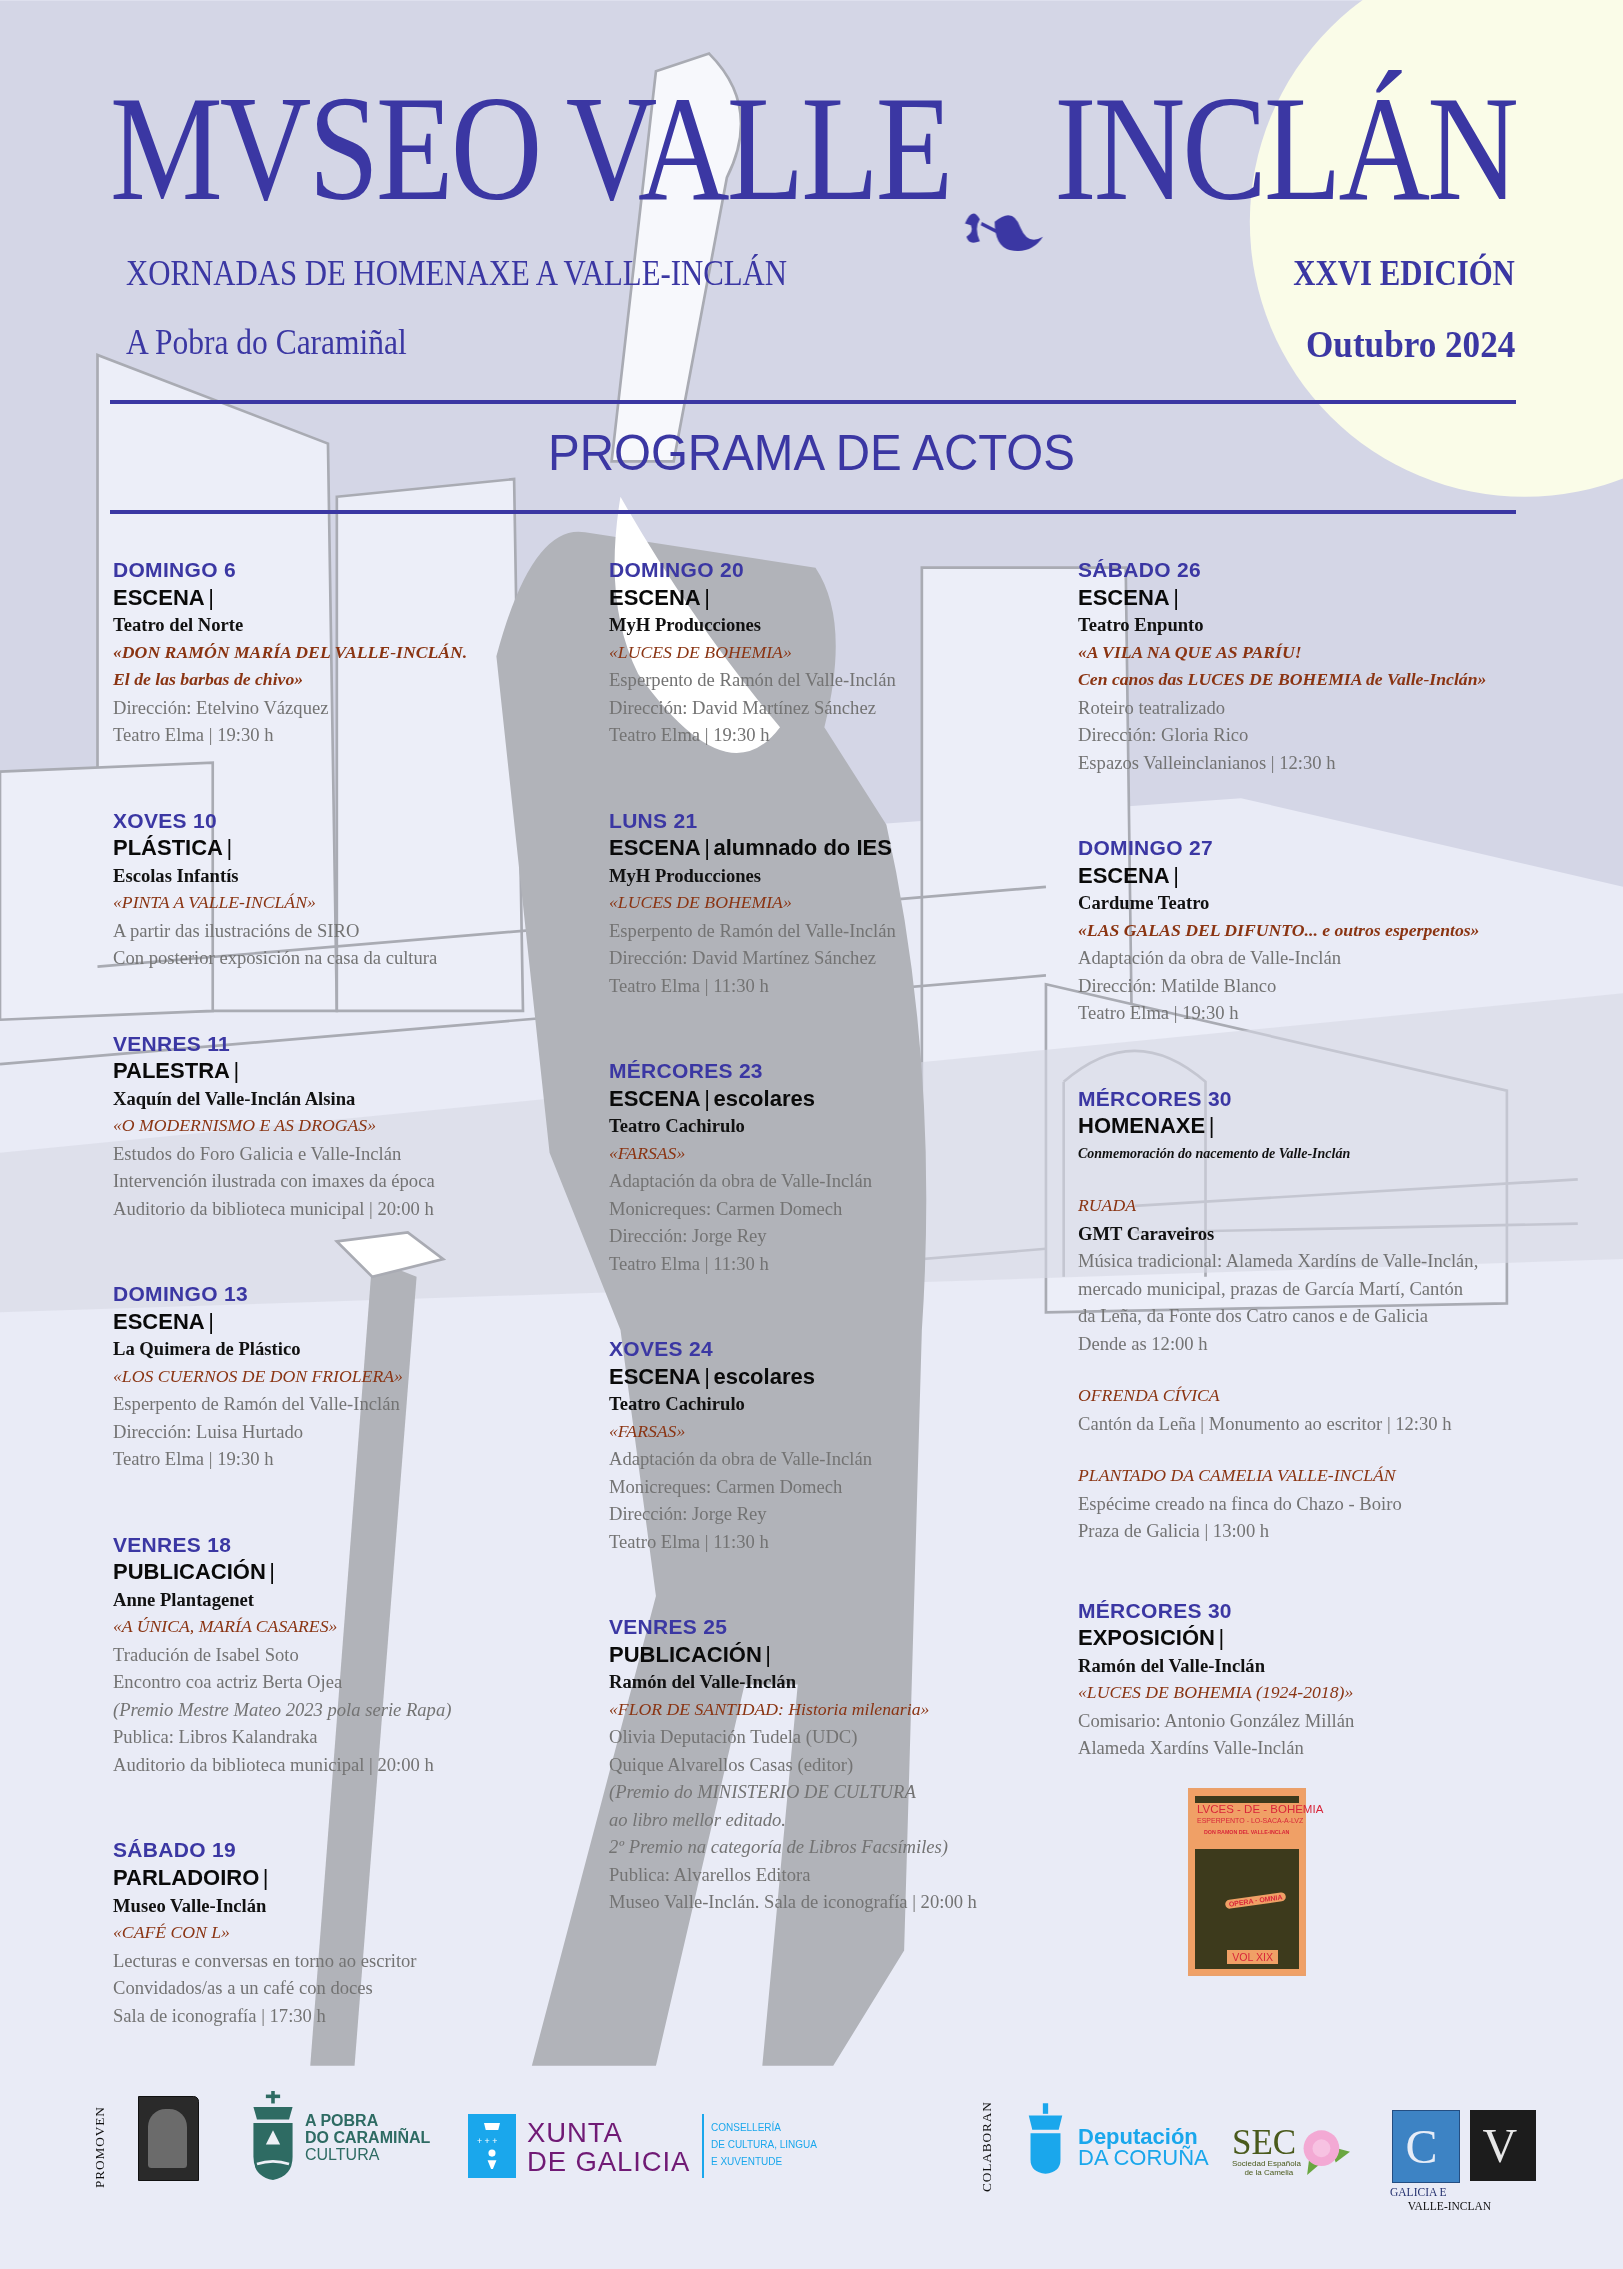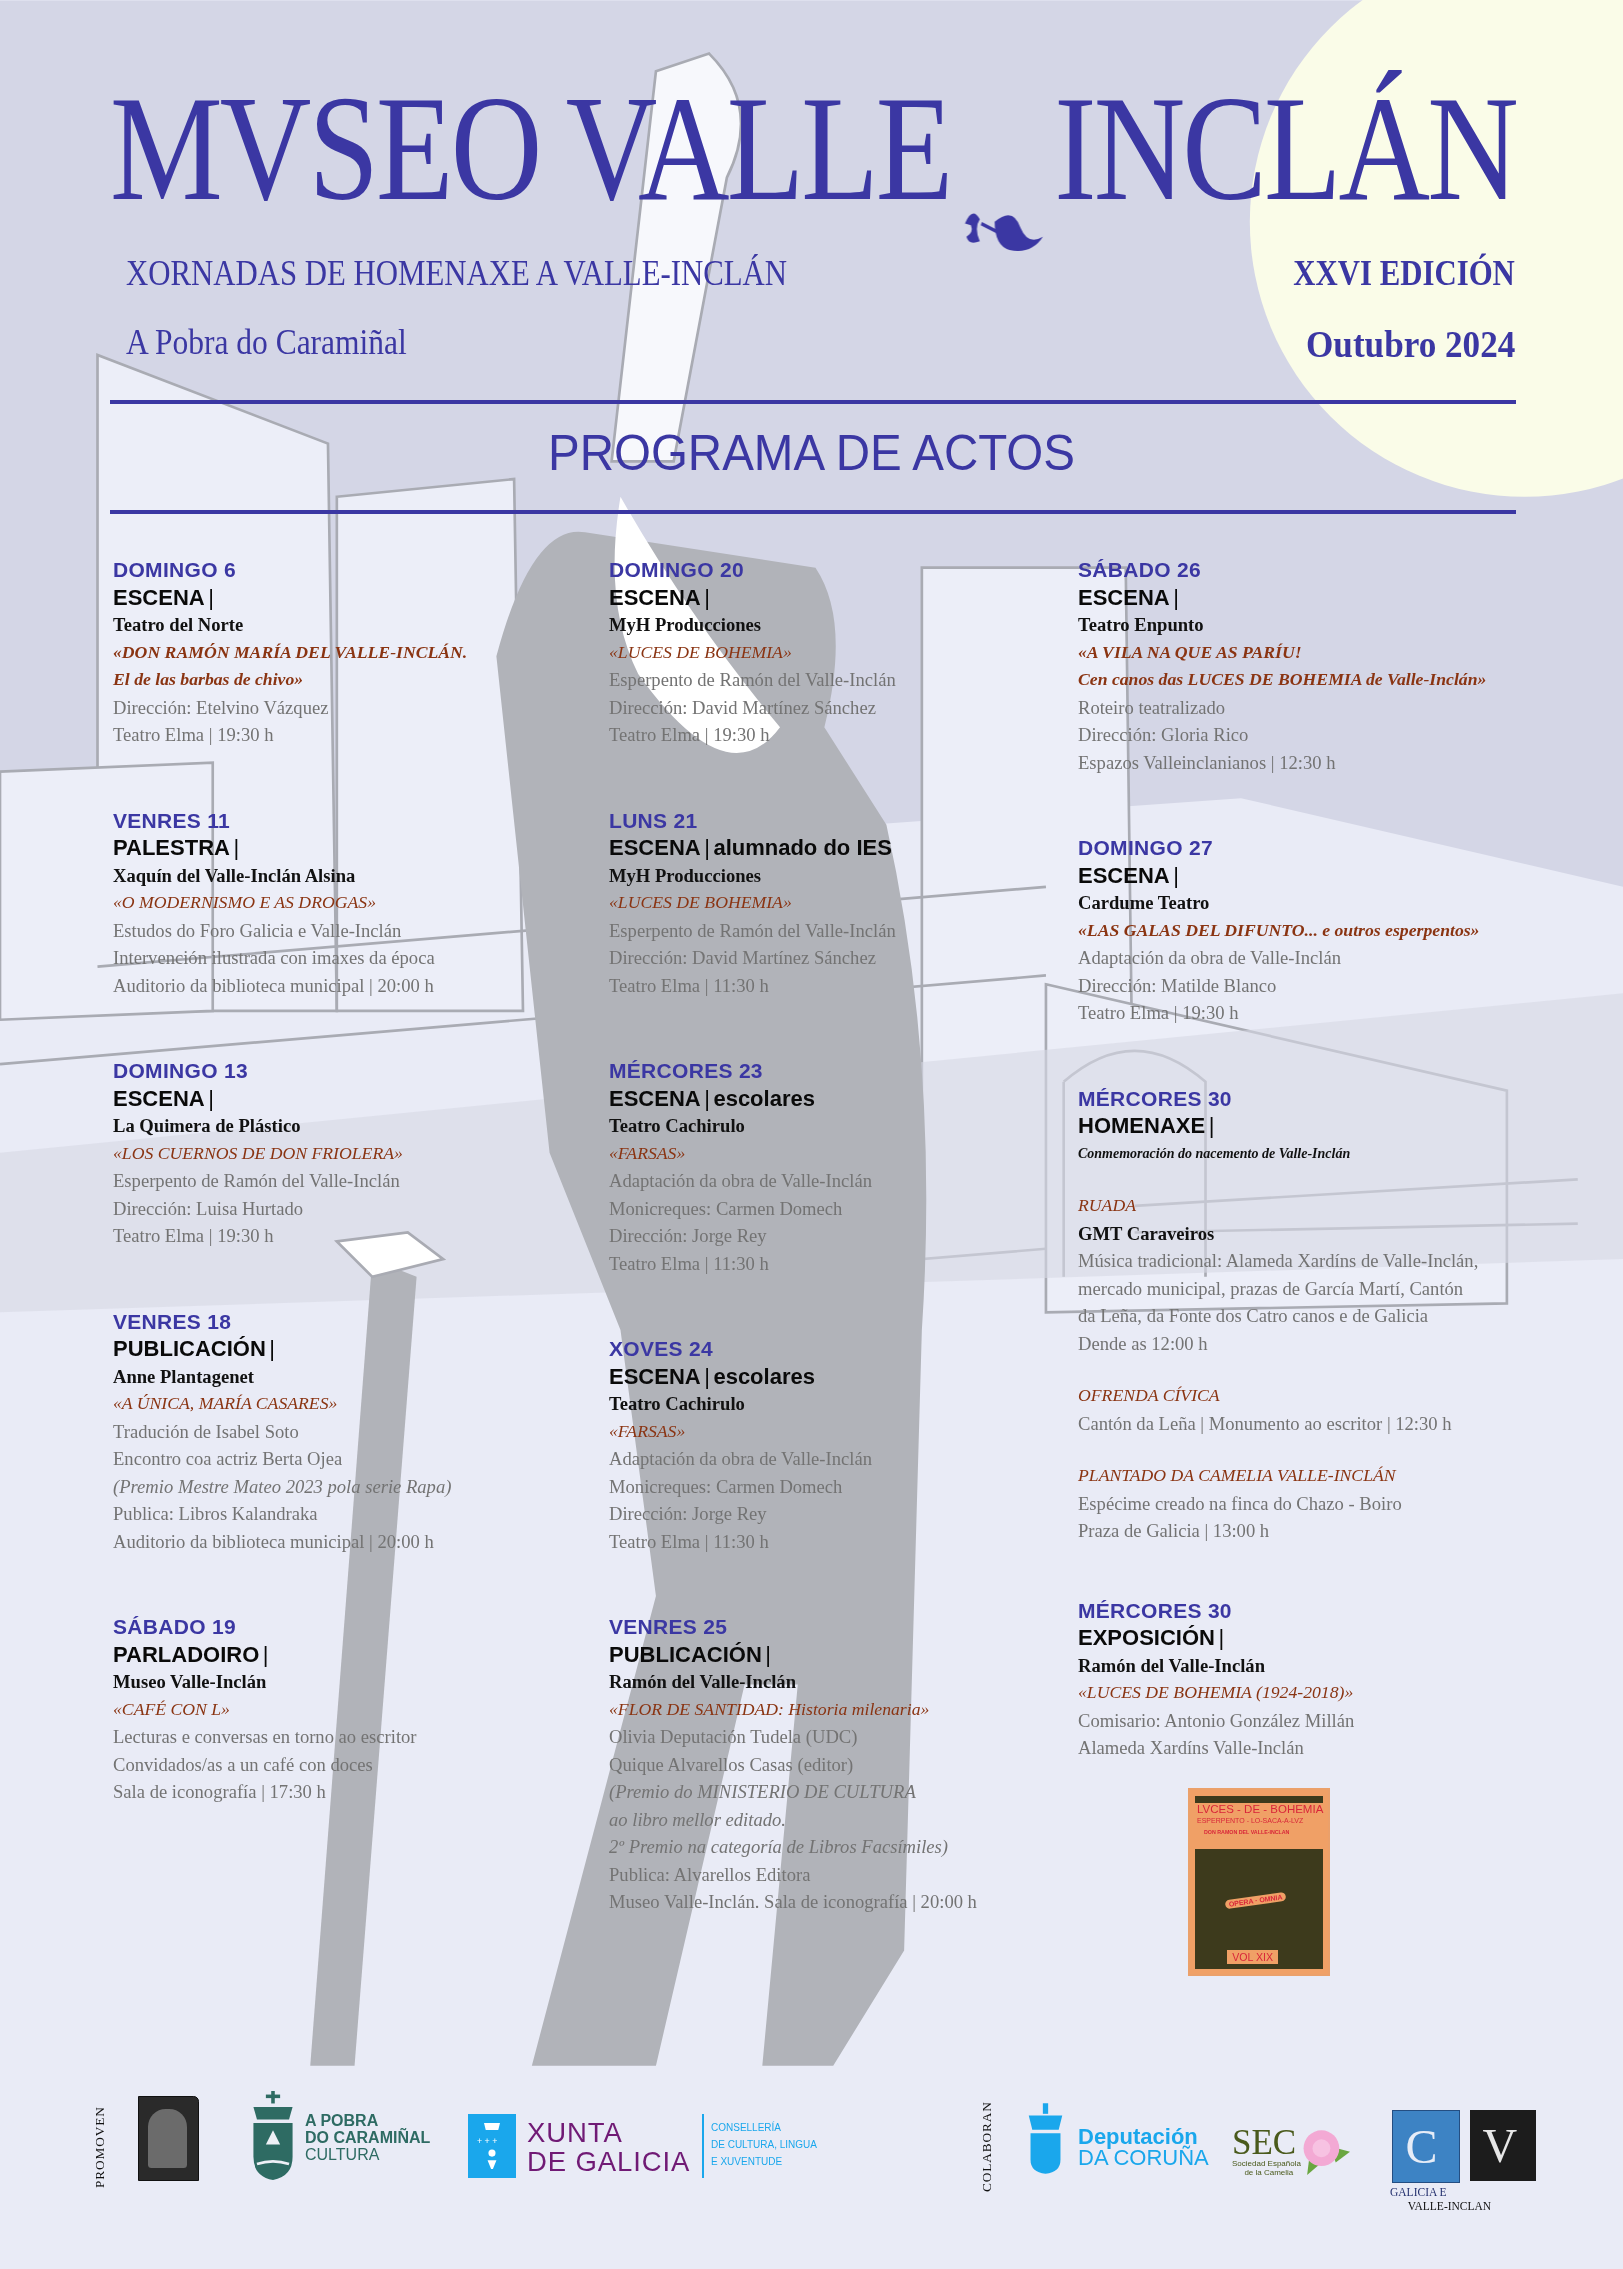--- a/index.html
+++ b/index.html
@@ -53,21 +53,21 @@
   .cat .bar { font-weight: normal; margin: 0 3.5px; }
   .org { font-weight: bold; font-size: 18.6px; line-height: 27.5px; color: #111; }
   .work { font-style: italic; color: #8a3412; font-size: 17.7px; line-height: 27.5px; }
   .work.bold { font-weight: bold; }
   .line { font-size: 18.6px; line-height: 27.5px; color: #737373; }
   .line.ital { font-style: italic; }
   .subhead { font-style: italic; color: #8a3412; font-size: 17.7px; line-height: 27.5px; margin-top: 25px; }
   .homage-note { font-style: italic; font-weight: bold; font-size: 14px; line-height: 27.5px; color: #111; }
 
   .poster {
-    width: 142px; height: 188px; margin: 26.6px 0 0 110px; background: #f0a066;
+    width: 118px; height: 188px; margin: 26.6px 0 0 110px; background: #f0a066;
     border: 2.7px solid #eba06a; position: relative; box-sizing: border-box;
   }
   .poster .inner { position: absolute; left: 5.3px; right: 5.3px; top: 5.3px; bottom: 5.3px; background: #3d3a1c; }
   .poster .top { position: absolute; left: 5.3px; right: 5.3px; top: 12.4px; height: 46px; background: #f0a066; }
   .poster .t1 { position: absolute; left: 7px; top: 12.4px; font-family: "Liberation Sans", sans-serif; color: #d8263a; font-size: 11.5px; line-height: 12.4px; white-space: nowrap; }
   .poster .t2 { position: absolute; left: 7px; top: 26.6px; font-family: "Liberation Sans", sans-serif; color: #d8263a; font-size: 7px; white-space: nowrap; }
   .poster .t3 { position: absolute; left: 14px; top: 39px; font-family: "Liberation Sans", sans-serif; color: #d8263a; font-size: 5.3px; font-weight: bold; white-space: nowrap; }
   .poster .t4 { position: absolute; left: 35px; top: 106px; font-family: "Liberation Sans", sans-serif; color: #d8263a; font-size: 7px; font-weight: bold; background: #f0a066; padding: 0.9px 3.5px; border-radius: 5.3px; transform: rotate(-8deg); }
   .poster .vol { position: absolute; left: 37px; bottom: 10.6px; font-family: "Liberation Sans", sans-serif; color: #d8263a; font-size: 10.6px; background: #f0a066; padding: 0.9px 5.3px; }
 
@@ -137,20 +137,28 @@
     <div class="event">
       <div class="day">DOMINGO 6</div>
       <div class="cat"><span>ESCENA</span><span class="bar">|</span></div>
       <div class="org">Teatro del Norte</div>
       <div class="work bold">«DON RAMÓN MARÍA DEL VALLE-INCLÁN.</div>
       <div class="work bold">El de las barbas de chivo»</div>
       <div class="line">Dirección: Etelvino Vázquez</div>
       <div class="line">Teatro Elma  |  19:30 h</div>
     </div>
 
+    <div class="event">
+      <div class="day">XOVES 10</div>
+      <div class="cat"><span>PLÁSTICA</span><span class="bar">|</span></div>
+      <div class="org">Escolas Infantís</div>
+      <div class="work">«PINTA A VALLE-INCLÁN»</div>
+      <div class="line">A partir das ilustracións de SIRO</div>
+      <div class="line">Con posterior exposición na casa da cultura</div>
+    </div>
 
     <div class="event">
       <div class="day">VENRES 11</div>
       <div class="cat"><span>PALESTRA</span><span class="bar">|</span></div>
       <div class="org">Xaquín del Valle-Inclán Alsina</div>
       <div class="work">«O MODERNISMO E AS DROGAS»</div>
       <div class="line">Estudos do Foro Galicia e Valle-Inclán</div>
       <div class="line">Intervención ilustrada con imaxes da época</div>
       <div class="line">Auditorio da biblioteca municipal  |  20:00 h</div>
     </div>

